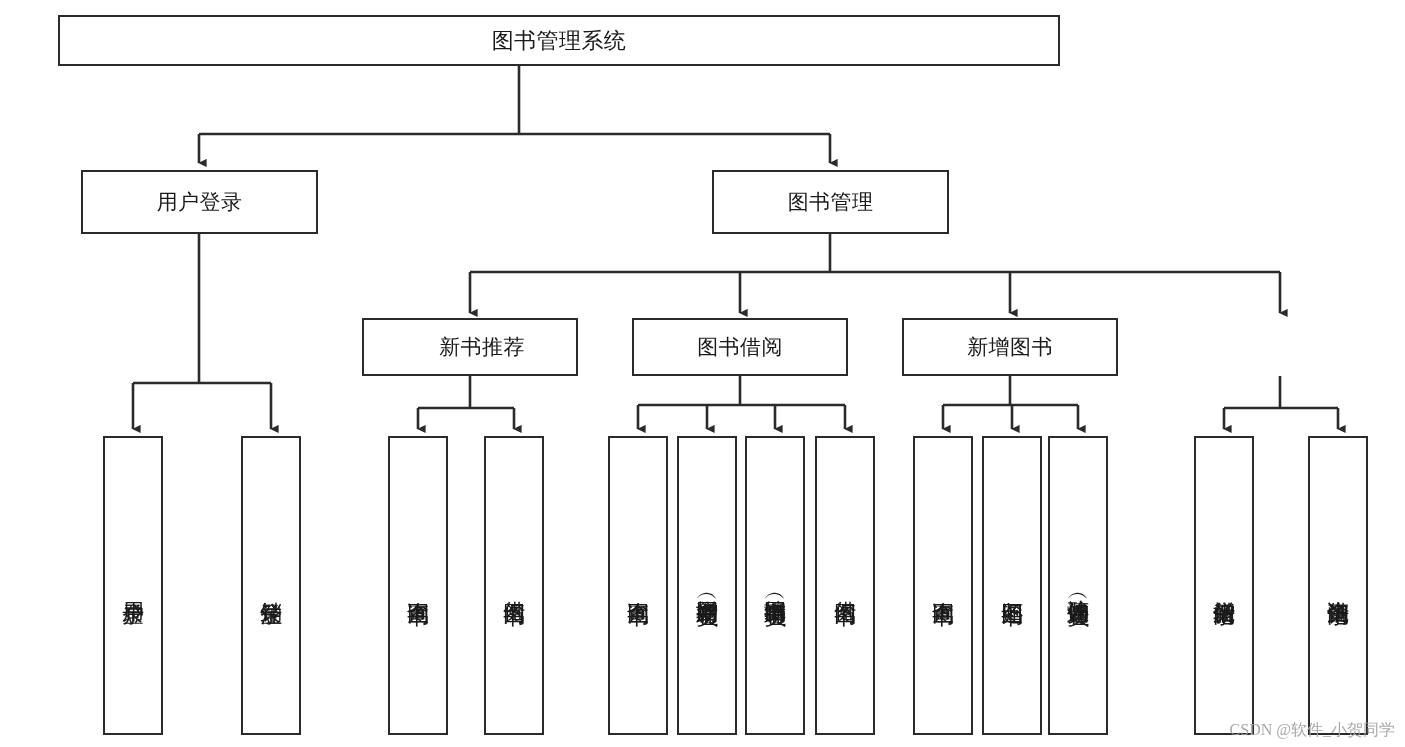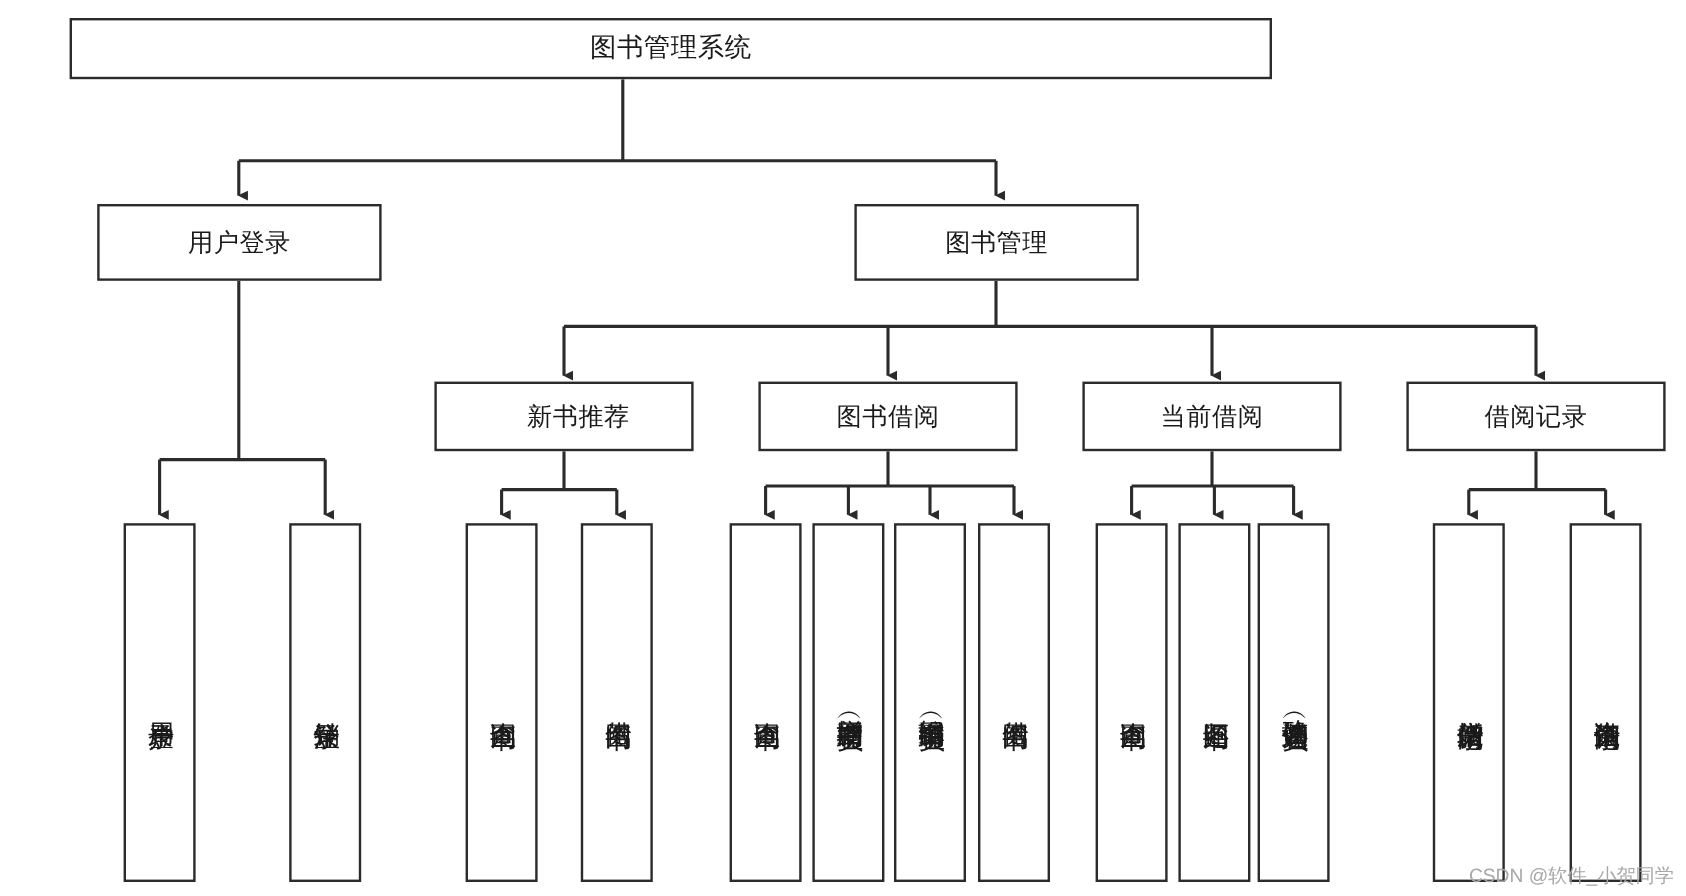--- a/index.html
+++ b/index.html
@@ -64,21 +64,21 @@
     max-height: 100%;
   }
   #watermark {
     position: absolute;
     right: 10px;
     bottom: 6px;
     font-size: 16px;
     color: #a8a8a8;
     z-index: 5;
     white-space: nowrap;
-    font-family: Liberation Sans, sans-serif;
+    font-family: Liberation Serif, serif;
   }
 </style>
 </head>
 <body>
 
 <div id="diagram-root">
 
   <svg id="edge-layer" viewBox="0 0 1405 747" xmlns="http://www.w3.org/2000/svg">
     <defs>
       <marker id="arrowhead" markerWidth="9" markerHeight="9" refX="4.5" refY="7.6" orient="auto" markerUnits="userSpaceOnUse">
@@ -143,26 +143,23 @@
 
   <div class="node horiz" style="left:362px; top:318px; width:216px; height:58px;padding-left:24px;">
     <span class="label">新书推荐</span>
   </div>
 
   <div class="node horiz" style="left:632px; top:318px; width:216px; height:58px;justify-content:center;">
     <span class="label">图书借阅</span>
   </div>
 
   <div class="node horiz" style="left:902px; top:318px; width:216px; height:58px;">
-    <span class="label">当前借阅</span>
-  </div>
-
-  <div class="node horiz" style="left:1172px; top:318px; width:216px; height:58px;">
-    <span class="label">借阅记录</span>
-  </div>
+    <span class="label">新增图书</span>
+  </div>
+
 
   <div class="node vert" style="left:103px; top:436px; width:60px; height:299px;">
     <span class="label">用户登录</span>
   </div>
 
   <div class="node vert" style="left:241px; top:436px; width:60px; height:299px;">
     <span class="label">注销登录</span>
   </div>
 
   <div class="node vert" style="left:388px; top:436px; width:60px; height:299px;">

